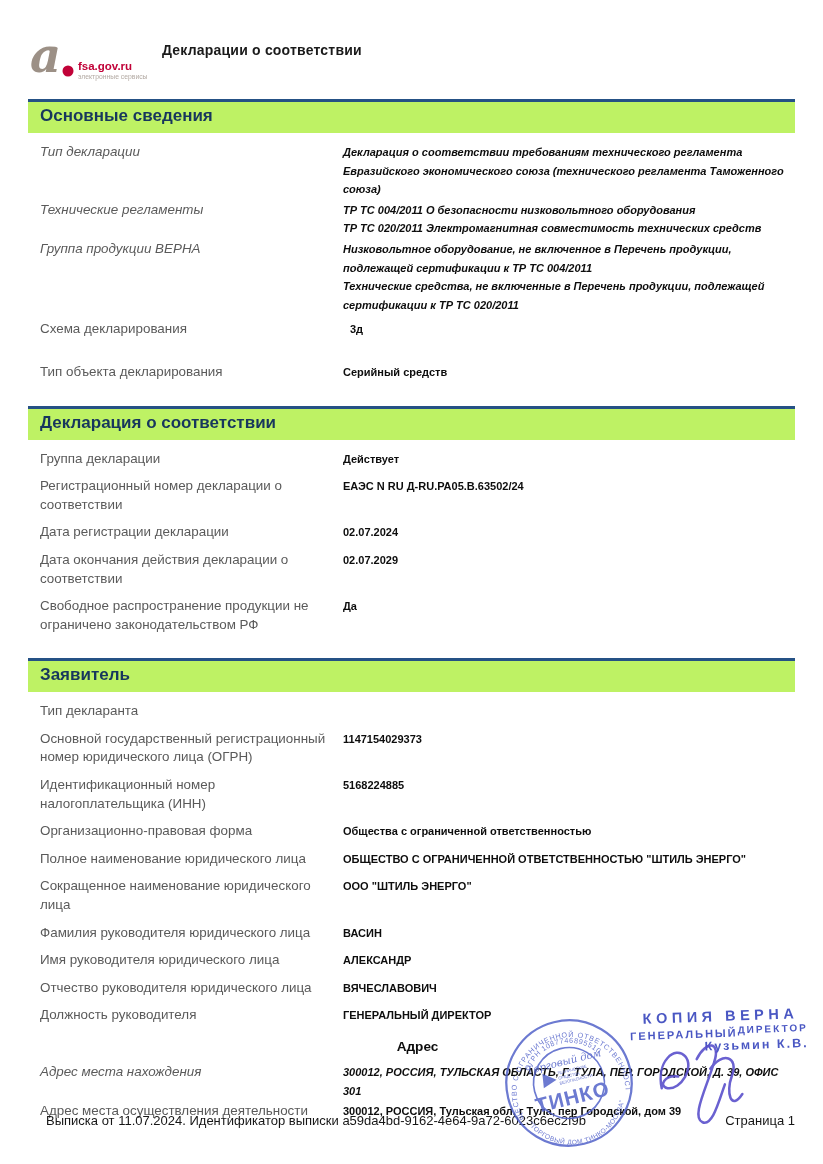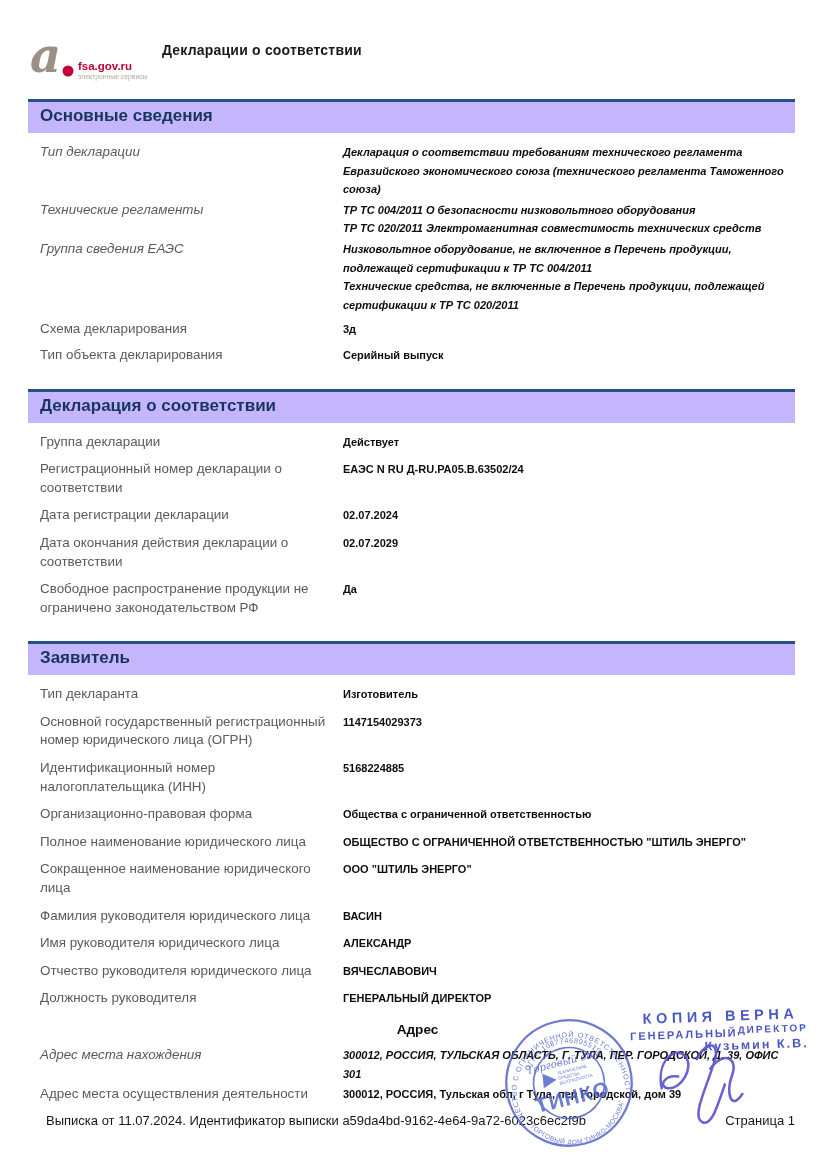--- a/index.html
+++ b/index.html
@@ -7,21 +7,21 @@
     width:823px;height:1164px;background:#ffffff;position:relative;overflow:hidden;
     font-family:"Liberation Sans","DejaVu Sans",sans-serif;color:#101010;
   }
   .page{padding:30px 28px 0 28px;}
   
   .header{display:flex;align-items:flex-start;}
   .logo{width:134px;flex:0 0 134px;}
   .doc-title{font-size:14px;font-weight:700;padding-top:12px;color:#1a1a1a;letter-spacing:.2px;}
   
   .bar{
-    margin-top:13px;background:#c4b5fd;border-top:3px solid #255185;
+    margin-top:13px;background:#bef264;border-top:3px solid #255185;
     padding:4px 12px 7px 12px;font-size:17px;font-weight:700;color:#17365d;
   }
   .rows{padding:10px 0 2px 0;}
   .row{display:grid;grid-template-columns:303px 1fr;padding-left:12px;margin-bottom:9px;}
   .row.tight{margin-bottom:2px;font-style:italic;}
   .lab{color:#5a5a5a;font-size:13.4px;line-height:18.6px;padding-right:16px;}
   .val{font-weight:700;font-size:11px;line-height:18.6px;color:#0d0d0d;white-space:pre-line;}
   .subhead{font-weight:700;font-size:13.6px;color:#0d0d0d;padding-left:12px;margin:14px 0 9px 0;text-align:center;}
   
   .footer{
@@ -66,31 +66,31 @@
     <div class="row tight">
       <div class="lab">Тип декларации</div>
       <div class="val">Декларация о соответствии требованиям технического регламента Евразийского экономического союза (технического регламента Таможенного союза)</div>
     </div>
     <div class="row tight">
       <div class="lab">Технические регламенты</div>
       <div class="val">ТР ТС 004/2011 О безопасности низковольтного оборудования
 ТР ТС 020/2011 Электромагнитная совместимость технических средств</div>
     </div>
     <div class="row tight">
-      <div class="lab">Группа сведения ЕАЭС</div>
+      <div class="lab">Группа продукции ВЕРНА</div>
       <div class="val">Низковольтное оборудование, не включенное в Перечень продукции, подлежащей сертификации к ТР ТС 004/2011
 Технические средства, не включенные в Перечень продукции, подлежащей сертификации к ТР ТС 020/2011</div>
     </div>
-    <div class="row" style="margin-bottom:7px;margin-top:6px;">
+    <div class="row" style="margin-bottom:24px;margin-top:6px;gap:7px;">
       <div class="lab">Схема декларирования</div>
       <div class="val">3д</div>
     </div>
     <div class="row">
       <div class="lab">Тип объекта декларирования</div>
-      <div class="val">Серийный выпуск</div>
+      <div class="val">Серийный средств</div>
     </div>
   </div>
 
   <div class="bar">Декларация о соответствии</div>
   <div class="rows">
     <div class="row">
       <div class="lab">Группа декларации</div>
       <div class="val">Действует</div>
     </div>
     <div class="row">
@@ -108,21 +108,20 @@
     <div class="row">
       <div class="lab">Свободное распространение продукции не ограничено законодательством РФ</div>
       <div class="val">Да</div>
     </div>
   </div>
 
   <div class="bar">Заявитель</div>
   <div class="rows">
     <div class="row">
       <div class="lab">Тип декларанта</div>
-      <div class="val">Изготовитель</div>
     </div>
     <div class="row">
       <div class="lab">Основной государственный регистрационный номер юридического лица (ОГРН)</div>
       <div class="val">1147154029373</div>
     </div>
     <div class="row">
       <div class="lab">Идентификационный номер налогоплательщика (ИНН)</div>
       <div class="val">5168224885</div>
     </div>
     <div class="row">

